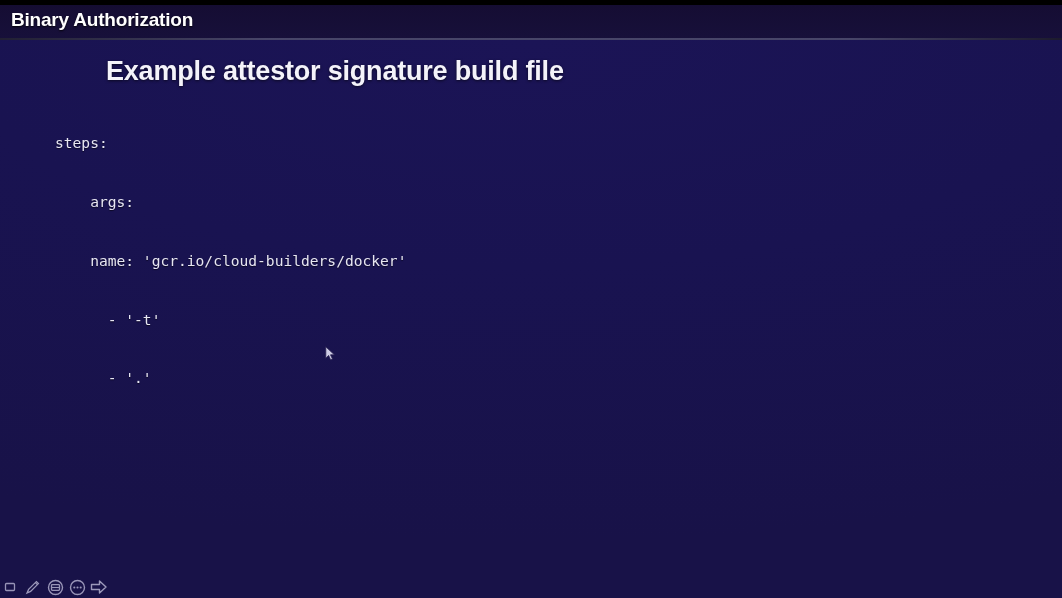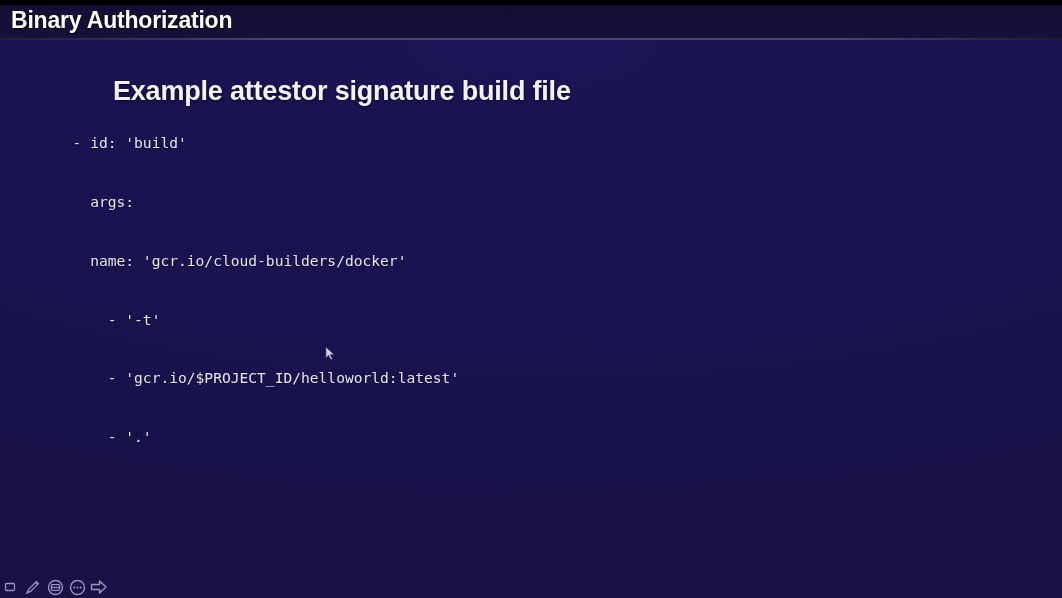--- a/index.html
+++ b/index.html
@@ -39,21 +39,21 @@
     background: linear-gradient(180deg, #150d33 0%, #17103a 100%);
     z-index: 5;
   }
 
   .header-title {
     position: absolute;
     left: 11px;
     top: 5px;
     height: 30px;
     line-height: 30px;
-    font-size: 23px;
+    font-size: 19px;
     font-weight: bold;
     color: #ffffff;
     letter-spacing: -0.2px;
     text-shadow: 0 1px 2px rgba(0,0,0,0.85);
     white-space: nowrap;
     z-index: 7;
   }
 
   
   .header-rule {
@@ -75,29 +75,28 @@
     left: 0; top: 40px;
     width: 1062px;
     height: 558px;
     background:
       radial-gradient(120% 90% at 50% 0%, #1b1456 0%, #191351 45%, #181248 100%);
     z-index: 2;
   }
 
   .slide-title {
     position: absolute;
-    left: 113px;
+    left: 106px;
     top: 16px;
     font-size: 27px;
     font-weight: bold;
     color: #f4f3fa;
     letter-spacing: -0.2px;
     white-space: nowrap;
     text-shadow: 0 1px 3px rgba(0,0,0,0.6);
-    margin-top: 20px;
   }
 
   
   .code-block {
     position: absolute;
     left: 55px;
     top: 54px;
     width: 985px;
     font-family: "DejaVu Sans Mono", "Liberation Mono", monospace;
     font-size: 14.6px;
@@ -148,25 +147,24 @@
 
   <div class="header-bar"></div>
   <div class="header-title">Binary Authorization</div>
   <div class="header-rule"></div>
 
   <div class="slide-body">
 
     <div class="slide-title">Example attestor signature build file</div>
 
     <div class="code-block">
-      <div class="code-line">  - id: 'build'</div>
+      <div class="code-line">steps:</div>
       <div class="code-line">    args:</div>
       <div class="code-line">    name: 'gcr.io/cloud-builders/docker'</div>
       <div class="code-line">      - '-t'</div>
-      <div class="code-line">      - 'gcr.io/$PROJECT_ID/helloworld:latest'</div>
       <div class="code-line">      - '.'</div>
       
       
       
       
       
       
       
       
       

